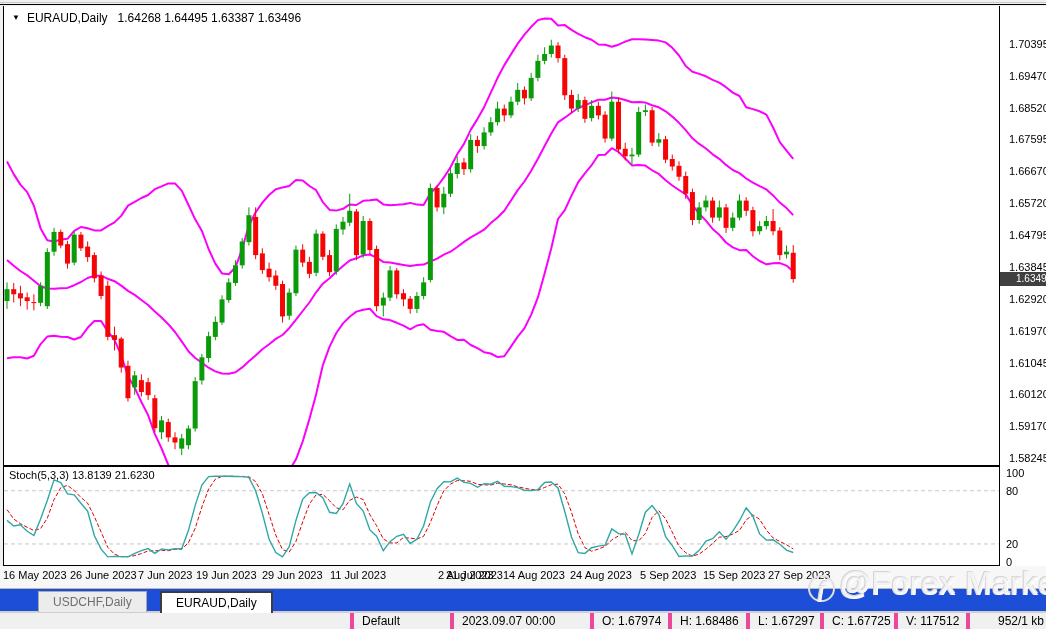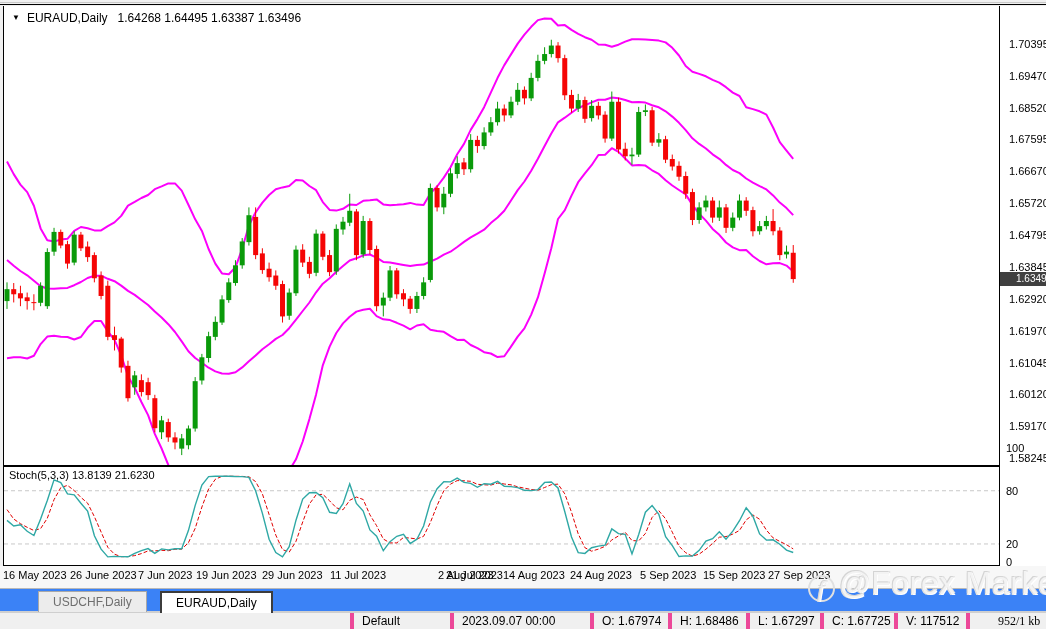--- a/index.html
+++ b/index.html
@@ -37,32 +37,32 @@
   #time-axis { position:absolute; left:0; top:566px; width:1046px; height:22px; background:#f7f7f7; }
   .ta-label { position:absolute; top:3px; font-size:11px; white-space:nowrap; }
 
   #watermark { position:absolute; left:808px; top:566px; z-index:6; white-space:nowrap;
     font-size:31px; letter-spacing:1px; color:#f3f3f3;
     text-shadow:-1px -1px 0 #d4d4d4, 1px 1px 0 #ffffff, 1px -1px 0 #e2e2e2, -1px 1px 0 #e2e2e2; }
   #watermark .fb { display:inline-block; width:27px; height:27px; border:2px solid #e0e0e0; border-radius:50%;
     text-align:center; line-height:24px; font-family:"Liberation Serif", serif; font-style:italic;
     font-size:22px; margin-right:4px; vertical-align:-2px; color:#eee; }
 
-  #tab-bar { position:absolute; left:0; top:588px; width:1046px; height:24px; background:#3b82f6;
+  #tab-bar { position:absolute; left:0; top:588px; width:1046px; height:24px; background:#1d4ed8;
     border-top:1px solid #b8b8b8; border-bottom:1px solid #cfcfcf; }
   .tab { position:absolute; top:2px; height:21px; font-size:12px; line-height:20px; padding:0 14px;
     cursor:pointer; }
   .tab.inactive { left:38px; color:#6e6e6e; background:#ececec; border:1px solid #a8a8a8; border-bottom:none; }
   .tab.active { left:160px; color:#000; background:#fff; border:2px solid #3c3c3c; border-bottom:none; height:22px; z-index:2; }
 
   #status-bar { position:absolute; left:0; top:612px; width:1046px; height:17px; background:#f0f0f0;
     border-top:1px solid #cfcfcf; display:flex; align-items:center; font-size:12px; }
   .sb-field { height:17px; line-height:16px; padding:0 8px; border-left:4px solid #ec4899; white-space:nowrap; overflow:hidden; }
   .sb-spacer { width:350px; height:17px; }
-  .sb-conn { display:flex; align-items:center; gap:20px;font-family:Liberation Serif, serif; }
+  .sb-conn { display:flex; align-items:center; gap:20px; }
   .sb-conn svg { display:block; }
 </style>
 </head>
 <body>
 
 <div id="top-strip">
     <div class="inner-line"></div>
   </div>
 
 <div id="main-pane"></div>
@@ -358,21 +358,21 @@
     <div class="pa-label" style="top: 158.926px;">1.66670</div>
     <div class="pa-label" style="top: 191.296px;">1.65720</div>
     <div class="pa-label" style="top: 222.814px;">1.64795</div>
     <div class="pa-label" style="top: 255.185px;">1.63845</div>
     <div class="pa-label" style="top: 286.703px;">1.62920</div>
     <div class="pa-label" style="top: 319.073px;">1.61970</div>
     <div class="pa-label" style="top: 350.592px;">1.61045</div>
     <div class="pa-label" style="top: 382.11px;">1.60120</div>
     <div class="pa-label" style="top: 414.481px;">1.59170</div>
     <div class="pa-label" style="top: 445.999px;">1.58245</div>
-    <div class="sa-label" style="top: 436px; text-align: center;">100</div>
+    <div class="sa-label" style="top: 461px; text-align: center;">100</div>
     <div class="sa-label" style="top: 478.74px; text-align: right;">80</div>
     <div class="sa-label" style="top: 531.96px;">20</div>
     <div class="sa-label" style="top: 549.7px;">0</div>
   </div>
 <div id="price-badge" style="top: 272.077px;">1.63496</div>
 
 <div id="time-axis">
     <div class="ta-label" style="left: 3px;">16 May 2023</div>
     <div class="ta-label" style="left: 70px;">26 June 2023</div>
     <div class="ta-label" style="left: 138px;">7 Jun 2023</div>

